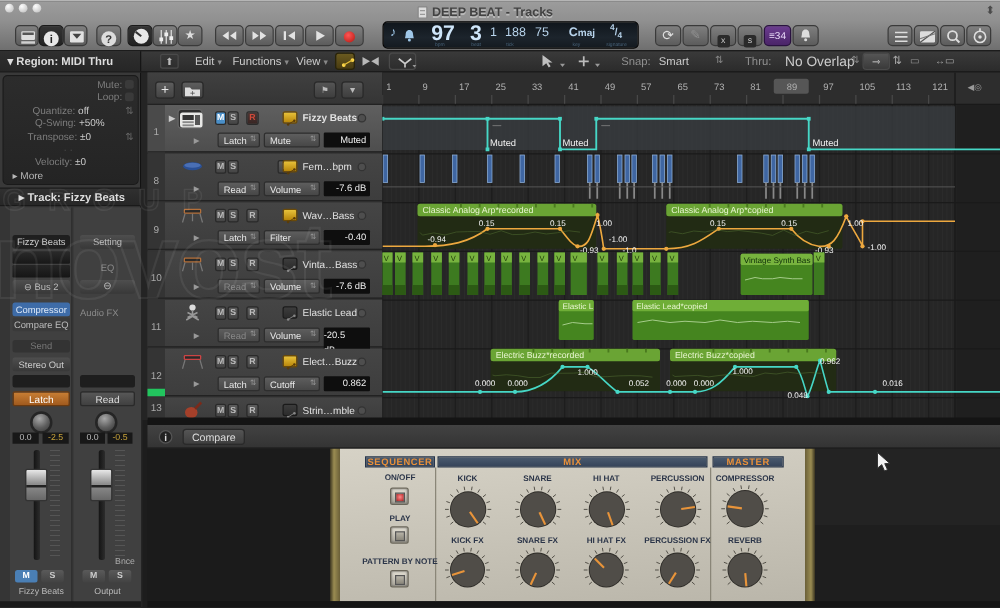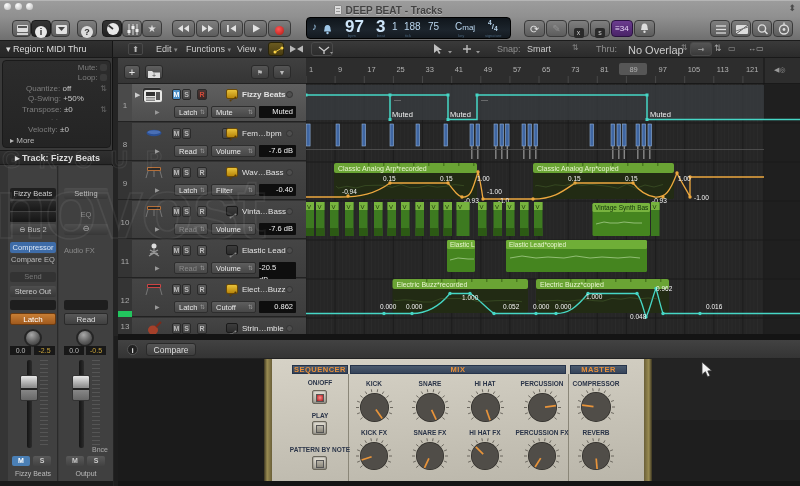--- a/index.html
+++ b/index.html
@@ -64,21 +64,21 @@
 <div class="abs" style="left:312px;top:21px;color:#9fc7e8;font-size:10px">♪</div>
 <div class="abs" style="left:322px;top:21px"><svg width="11" height="11">
         <path d="M5.5 1 C3.2 1 2.5 3 2.5 5 L2 7.5 L9 7.5 L8.5 5 C8.5 3 7.8 1 5.5 1 Z" fill="#9fc7e8"></path>
         <circle cx="5.5" cy="9" r="1.2" fill="#9fc7e8"></circle>
       </svg></div>
 <div class="abs" style="left:345px;top:17px;color:#cfe6fa;font-size:17px;font-weight:bold">97</div>
 <div class="abs" style="left:376px;top:17px;color:#cfe6fa;font-size:17px;font-weight:bold">3</div>
 <div class="abs" style="left:392px;top:21px;color:#b8d4ec;font-size:10px">1</div>
 <div class="abs" style="left:404px;top:21px;color:#b8d4ec;font-size:10px">188</div>
 <div class="abs" style="left:428px;top:21px;color:#b8d4ec;font-size:10px">75</div>
-<div class="abs" style="left:455px;top:21px;color:#b8d4ec;font-size:10px;font-weight:normal">C<span style="font-size:8px">maj</span></div>
+<div class="abs" style="left:455px;top:21px;color:#b8d4ec;font-size:10px;font-weight:bold">C<span style="font-size:8px">maj</span></div>
 <div class="abs" style="left:488px;top:19px;color:#b8d4ec;font-size:8px;font-weight:bold"><sup>4</sup>/<sub>4</sub></div>
 <div class="abs" style="left:348px;top:33px;color:#48637a;font-size:4px">bpm</div>
 <div class="abs" style="left:377px;top:33px;color:#48637a;font-size:4px">beat</div>
 <div class="abs" style="left:405px;top:33px;color:#48637a;font-size:4px">tick</div>
 <div class="abs" style="left:458px;top:33px;color:#48637a;font-size:4px">key</div>
 <div class="abs" style="left:485px;top:33px;color:#48637a;font-size:4px">signature</div>
 
 <div class="abs btn" style="left:524px;top:20px;width:21px;height:17px;text-align:center;color:#e0e0e0;font-size:11px;line-height:16px">⟳</div>
 <div class="abs btn" style="left:546px;top:20px;width:21px;height:17px;text-align:center;color:#909090;font-size:10px;line-height:16px">✎</div>
 <div class="abs btn" style="left:568px;top:20px;width:21px;height:17px;text-align:center"><span style="display:inline-block;margin-top:3px;width:10px;height:10px;border-radius:2px;background:#2a2a2a;color:#ccc;font-size:7px;line-height:10px">x</span></div>
@@ -106,21 +106,21 @@
         <line x1="11.5" y1="10" x2="14.5" y2="13" stroke="#ddd" stroke-width="1.6"></line>
       </svg></div>
 <div class="abs btn" style="left:773px;top:20px;width:20px;height:17px"><svg width="20" height="17">
         <circle cx="10" cy="8.5" r="4.5" fill="none" stroke="#ddd" stroke-width="1.3"></circle>
         <circle cx="10" cy="8.5" r="1.4" fill="#ddd"></circle>
         <line x1="10" y1="1.5" x2="10" y2="4" stroke="#ddd" stroke-width="1.3"></line>
       </svg></div>
 </div>
 
 <div class="abs" style="left:0;top:40px;width:800px;height:18px;background:linear-gradient(#3a3a3a,#2b2b2b);border-top:1px solid #1c1c1c;border-bottom:1px solid #191919"></div>
-<div class="abs" style="left:0;top:41px;width:113px;height:16px;background:linear-gradient(#2f2f2f,#262626);border-right:1px solid #151515;color:#ddd;font-size:9px;font-weight:normal;line-height:16px;padding-left:6px">▾ Region: MIDI Thru</div>
+<div class="abs" style="left:0;top:41px;width:113px;height:16px;background:linear-gradient(#2f2f2f,#262626);border-right:1px solid #151515;color:#ddd;font-size:9px;font-weight:bold;line-height:16px;padding-left:6px">▾ Region: MIDI Thru</div>
 <div id="menubar">
 <div class="abs" style="left:128px;top:43px;width:15px;height:12px;border:1px solid #4a4a4a;border-radius:2px;text-align:center;color:#bbb;font-size:8px;line-height:11px">⬆</div>
 <div class="abs" style="left:156px;top:44px;color:#ccc;font-size:9px">Edit <span style="color:#888;font-size:7px">▾</span></div>
 <div class="abs" style="left:186px;top:44px;color:#ccc;font-size:9px">Functions <span style="color:#888;font-size:7px">▾</span></div>
 <div class="abs" style="left:237px;top:44px;color:#ccc;font-size:9px">View <span style="color:#888;font-size:7px">▾</span></div>
 <div class="abs" style="left:268px;top:42px;width:16px;height:14px;background:linear-gradient(#6a5a20,#4a3c10);border:1px solid #2a2408;border-radius:3px"><svg width="20" height="14">
         <circle cx="6" cy="9" r="1.5" fill="#ffd84a"></circle>
         <circle cx="13" cy="5" r="1.5" fill="#ffd84a"></circle>
         <path d="M6 9 L13 5" stroke="#e8c23a" stroke-width="1"></path>
       </svg></div>

